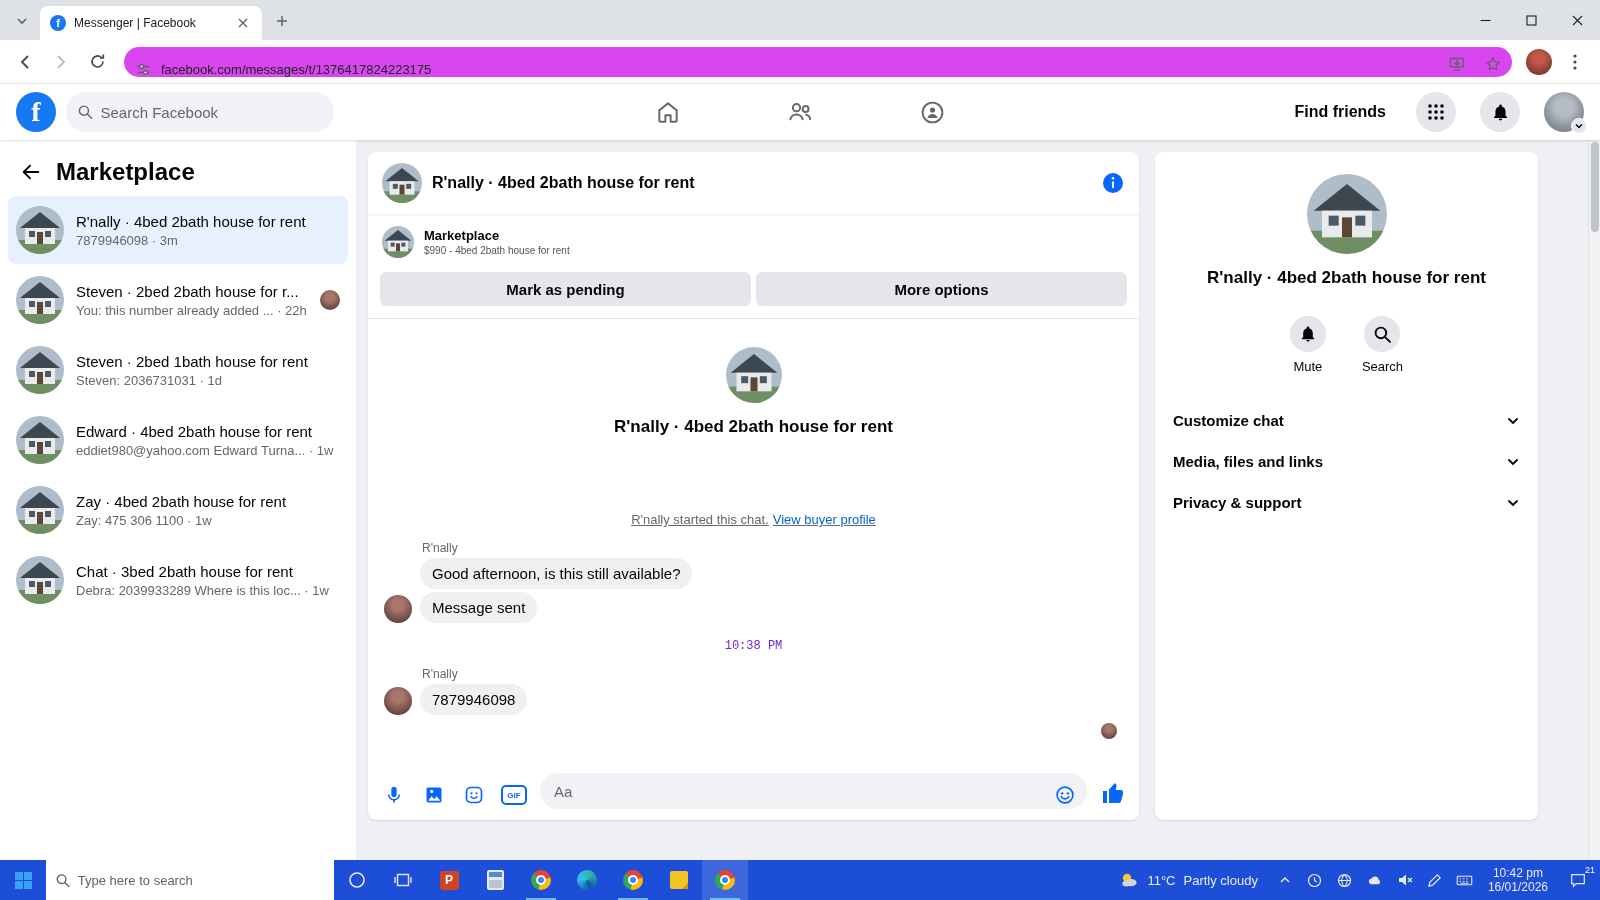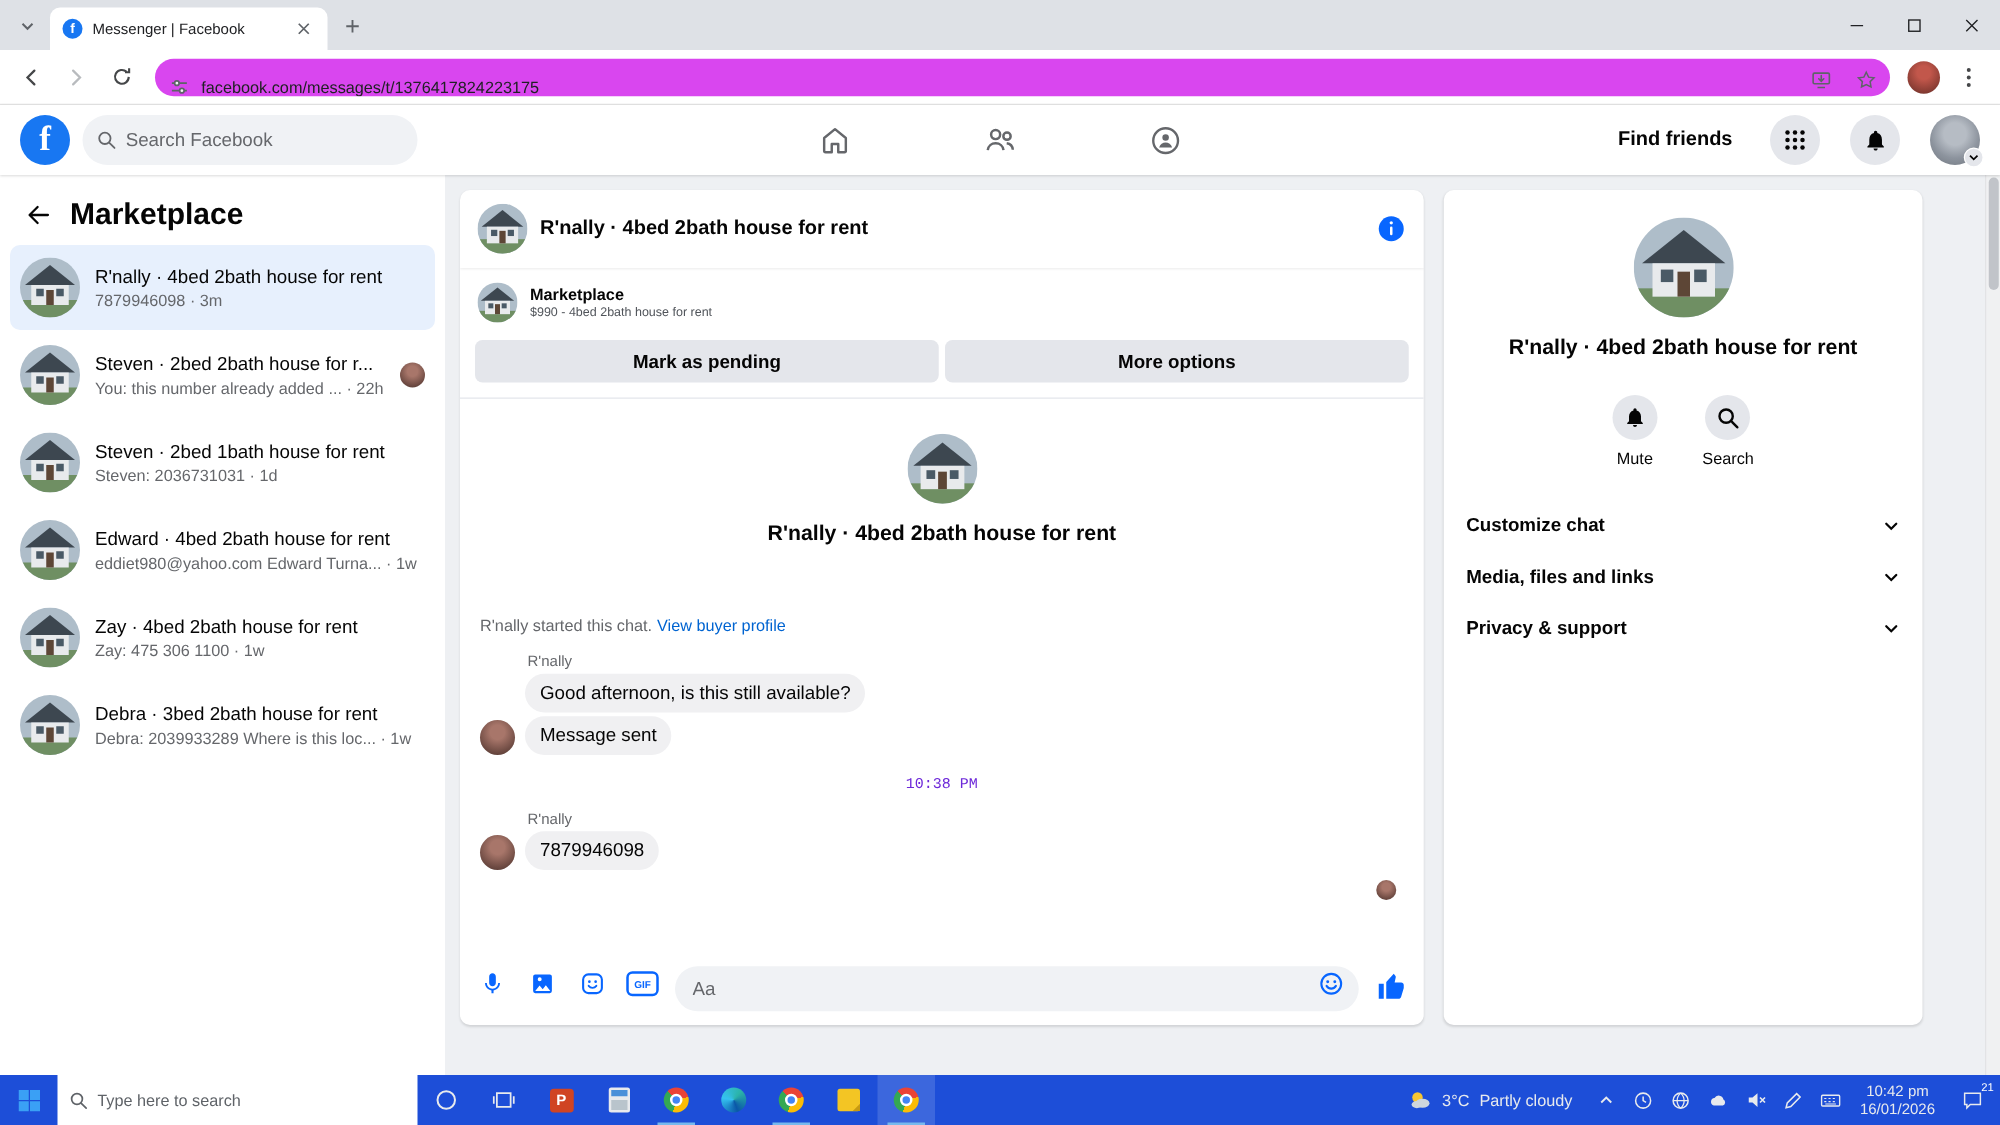--- a/index.html
+++ b/index.html
@@ -64,33 +64,33 @@
   .av32 { width:32px; height:32px; border-radius:50%; overflow:hidden; flex:0 0 32px; }
   .mp-label { font-size:13px; font-weight:bold; color:#050505; }
   .mp-detail { font-size:10px; color:#50545a; margin-top:2px; }
   .mp-buttons { display:flex; gap:5px; padding:8px 12px 12px 12px; border-bottom:1px solid #e4e6eb; }
   .mp-btn { flex:1; height:34px; background:#e4e6eb; border-radius:6px; display:flex; align-items:center; justify-content:center; font-size:15px; font-weight:bold; color:#050505; }
 
   .chat-body { flex:1; padding:0 16px; overflow:hidden; position:relative; }
   .intro { display:flex; flex-direction:column; align-items:center; margin-top:28px; }
   .av56 { width:56px; height:56px; border-radius:50%; overflow:hidden; }
   .intro-title { font-size:17px; font-weight:bold; margin-top:14px; }
-  .started { font-size:13px; color:#65676b; margin-top:56px; }
+  .started { text-align:center; font-size:13px; color:#65676b; margin-top:75px;text-decoration:underline; }
   .started a { color:#0064d1; text-decoration:none; margin-left:4px; }
   .sender-label { font-size:12px; color:#65676b; margin:14px 0 3px 38px; }
   .msg-row { display:flex; align-items:flex-end; gap:8px; margin-bottom:3px; }
   .av28 { width:28px; height:28px; border-radius:50%; flex:0 0 28px; }
   .spacer28 { width:28px; flex:0 0 28px; }
   .bubble { background:#f0f0f2; border-radius:18px; padding:7px 12px; font-size:15px; color:#050505; max-width:560px; }
   .chat-ts { text-align:center; font-size:12px; color:#6d28d9; margin:16px 0 2px 0;font-family:Liberation Mono, monospace; }
   .seen-row { display:flex; justify-content:flex-end; padding-right:6px; margin-top:8px; }
   .av16 { width:16px; height:16px; border-radius:50%; flex:0 0 16px; }
 
   .composer { height:58px; display:flex; align-items:center; gap:12px; padding:0 12px; }
-  .comp-icon { width:28px; height:28px; display:flex; align-items:flex-start; justify-content:center; color:#0866ff; flex:0 0 28px; }
+  .comp-icon { width:28px; height:28px; display:flex; align-items:flex-end; justify-content:center; color:#0866ff; flex:0 0 28px; }
   .gif-badge { width:26px; height:20px; border:2px solid #0866ff; border-radius:5px; color:#0866ff; font-size:8px; font-weight:bold; display:flex; align-items:center; justify-content:center; }
   .comp-field { flex:1; height:36px; background:#f0f2f5; border-radius:18px; display:flex; align-items:center; padding:0 8px 0 14px; }
   .comp-field input { flex:1; border:0; outline:0; background:transparent; font-size:15px; font-family:inherit; }
   .comp-field input::placeholder { color:#65676b; }
 
   .details-card { position:absolute; left:1155px; width:383px; top:12px; bottom:40px; background:#fff; border-radius:8px; box-shadow:0 1px 2px rgba(0,0,0,.12); padding-top:22px; overflow:hidden; }
   .det-avatar { display:flex; justify-content:center; }
   .av80 { width:80px; height:80px; border-radius:50%; overflow:hidden; }
   .det-title { text-align:center; font-size:17px; font-weight:bold; margin:14px 24px 0 24px; }
   .det-actions { display:flex; justify-content:center; gap:36px; margin-top:28px; }
@@ -361,21 +361,21 @@
           <div class="convo-title">Zay · 4bed 2bath house for rent</div>
           <div class="convo-snippet">Zay: 475 306 1100 · 1w</div>
         </div>
       </div>
 
       <div class="convo">
         <svg class="av48" viewBox="0 0 48 48">
             <use href="#house"></use>
           </svg>
         <div class="convo-text">
-          <div class="convo-title">Debra · 3bed 2bath house for rent</div>
+          <div class="convo-title">Chat · 3bed 2bath house for rent</div>
           <div class="convo-snippet">Debra: 2039933289 Where is this loc... · 1w</div>
         </div>
       </div>
     </aside>
 
     <main class="chat-card">
       <div class="chat-header">
         <svg class="av40" viewBox="0 0 48 48">
             <use href="#house"></use>
           </svg>
@@ -581,21 +581,21 @@
       <div class="chrome-ball"></div>
     </div>
 
     <div class="tb-right">
       <div class="tb-weather">
         <svg width="20" height="20" viewBox="0 0 20 20">
             <circle cx="8" cy="8" r="4.2" fill="#f8c630"></circle>
             <ellipse cx="12" cy="12.6" rx="5.6" ry="3.6" fill="#cfd6dd"></ellipse>
             <ellipse cx="7.5" cy="13.6" rx="4.2" ry="2.9" fill="#cfd6dd"></ellipse>
           </svg>
-        <span>3°C</span>
+        <span>11°C</span>
         <span>Partly cloudy</span>
       </div>
       <div class="tb-tray">
         <svg width="12" height="12" viewBox="0 0 12 12">
             <path d="M2 8l4-4 4 4" fill="none" stroke="#e8eaed" stroke-width="1.5"></path>
           </svg>
       </div>
       <div class="tb-tray">
         <svg width="15" height="15" viewBox="0 0 16 16">
             <circle cx="8" cy="8" r="6.4" fill="none" stroke="#e8eaed" stroke-width="1.3"></circle>

